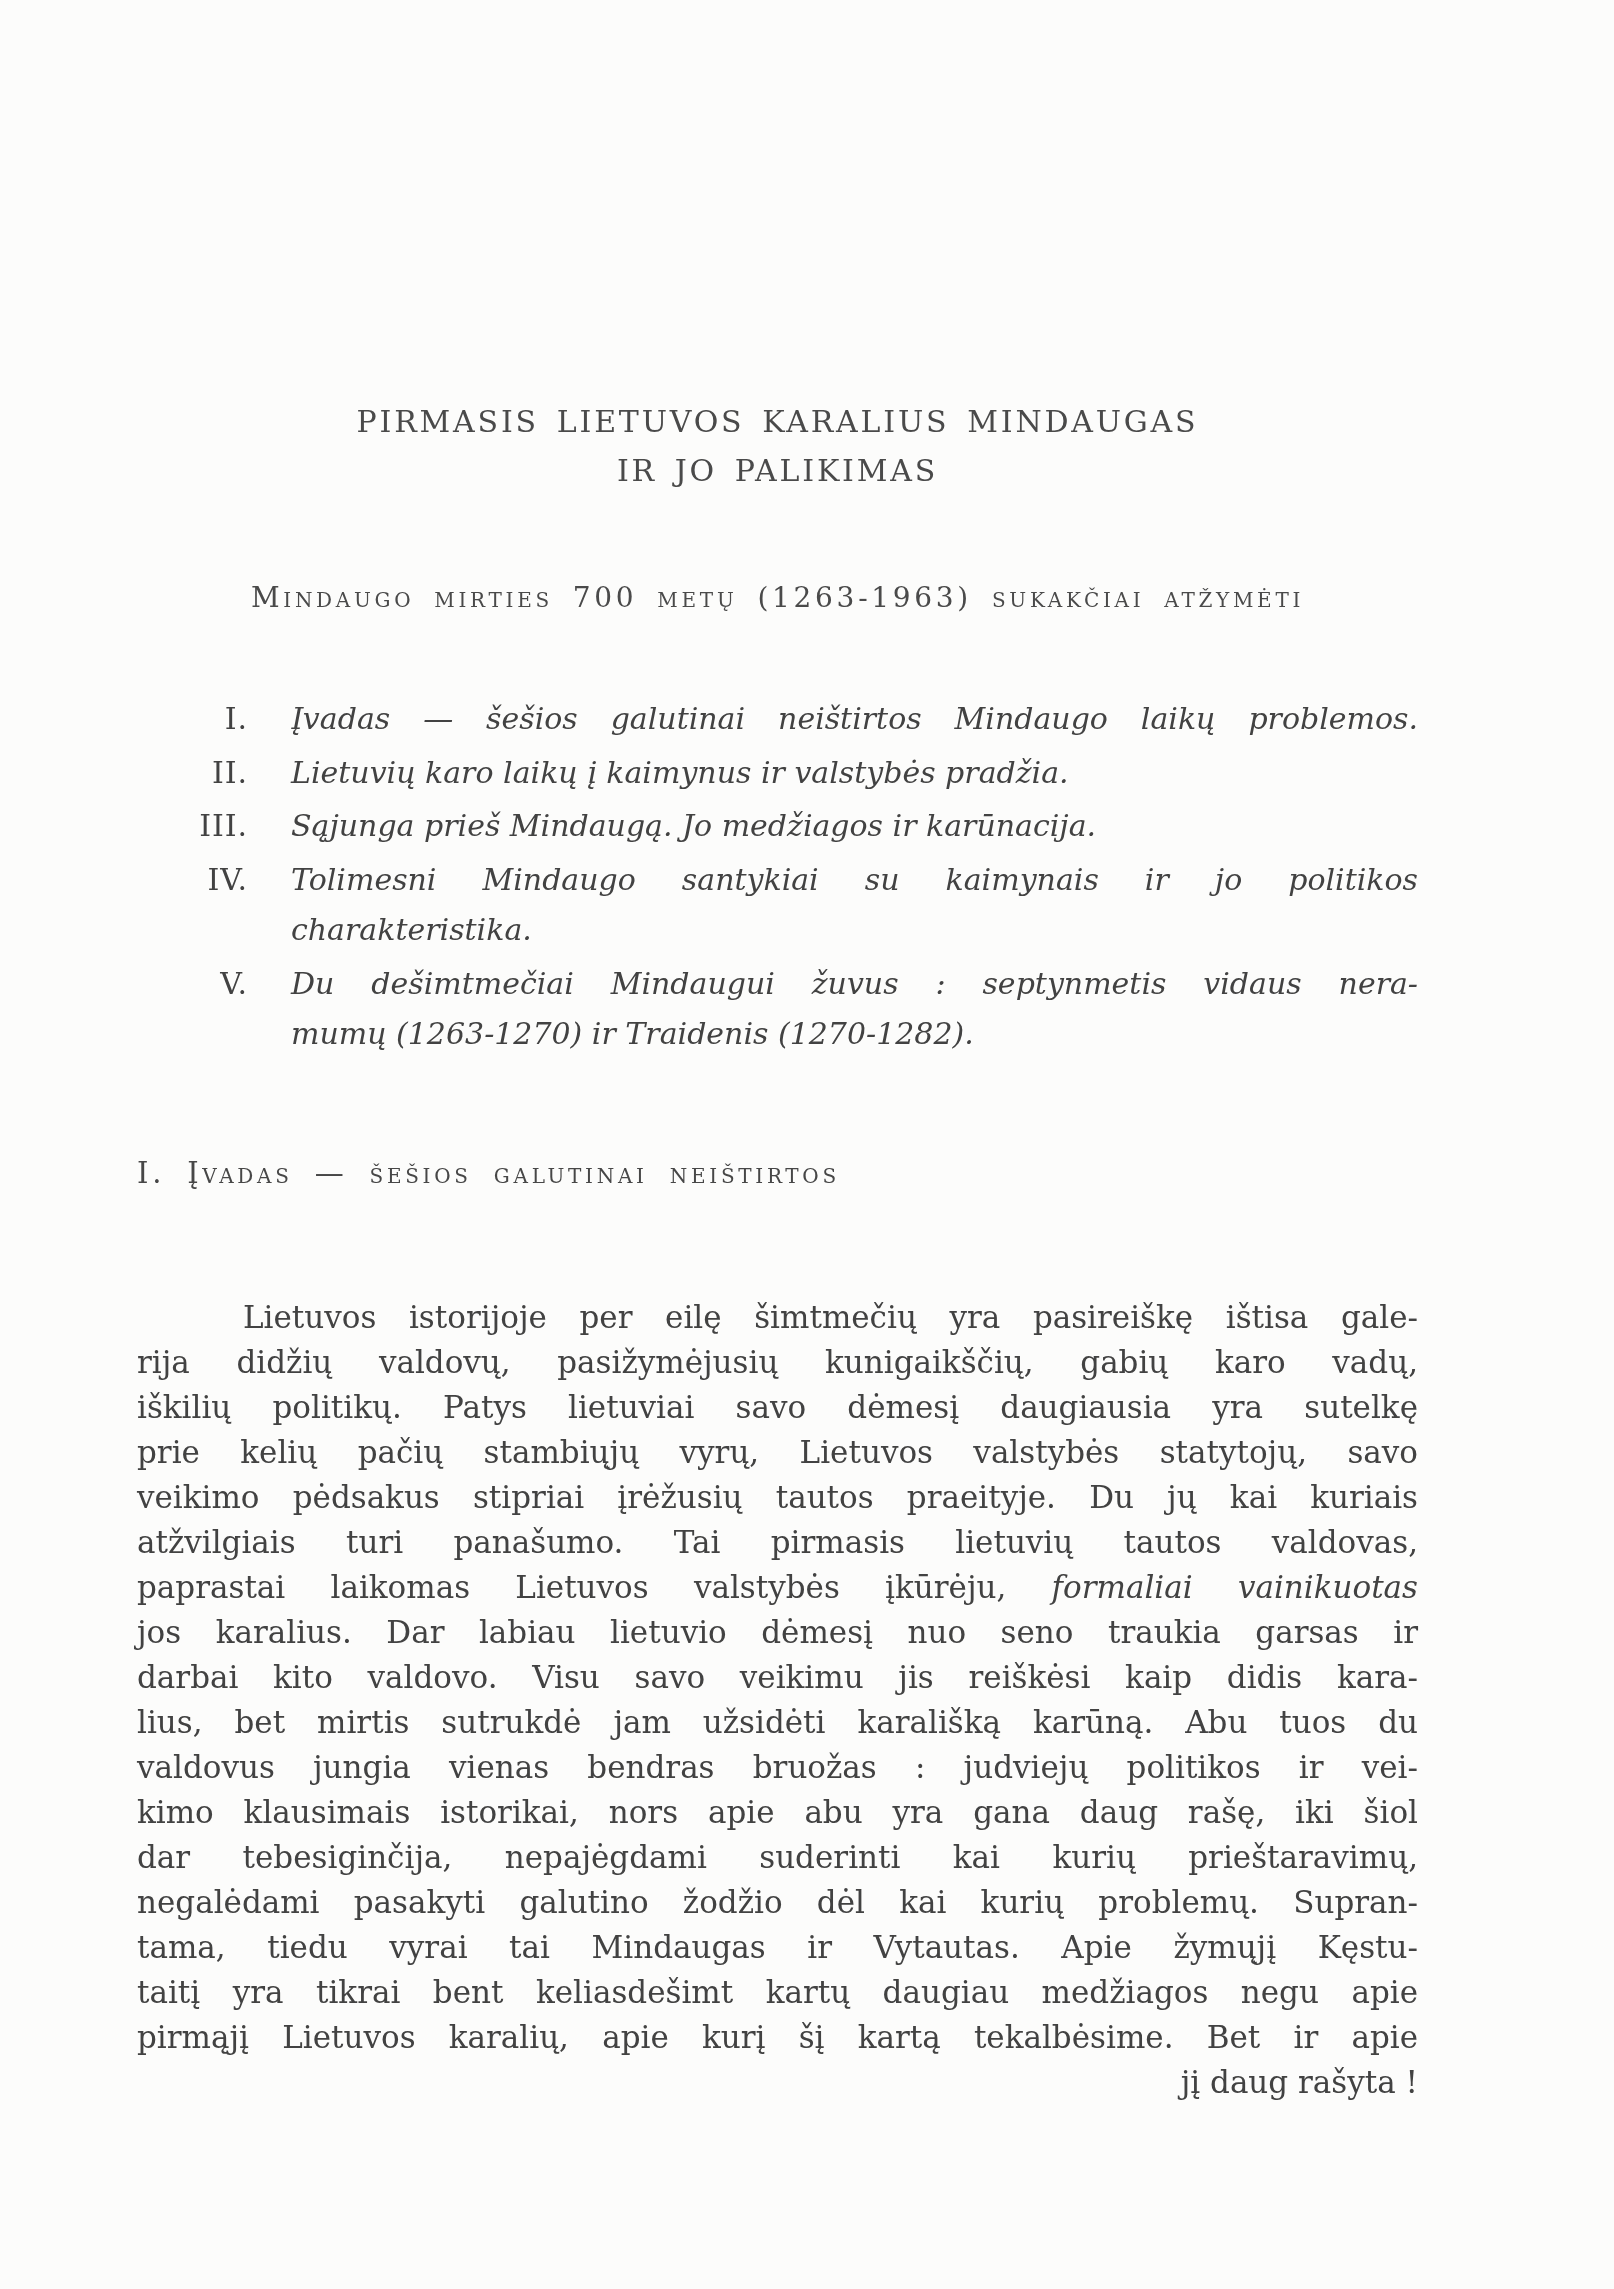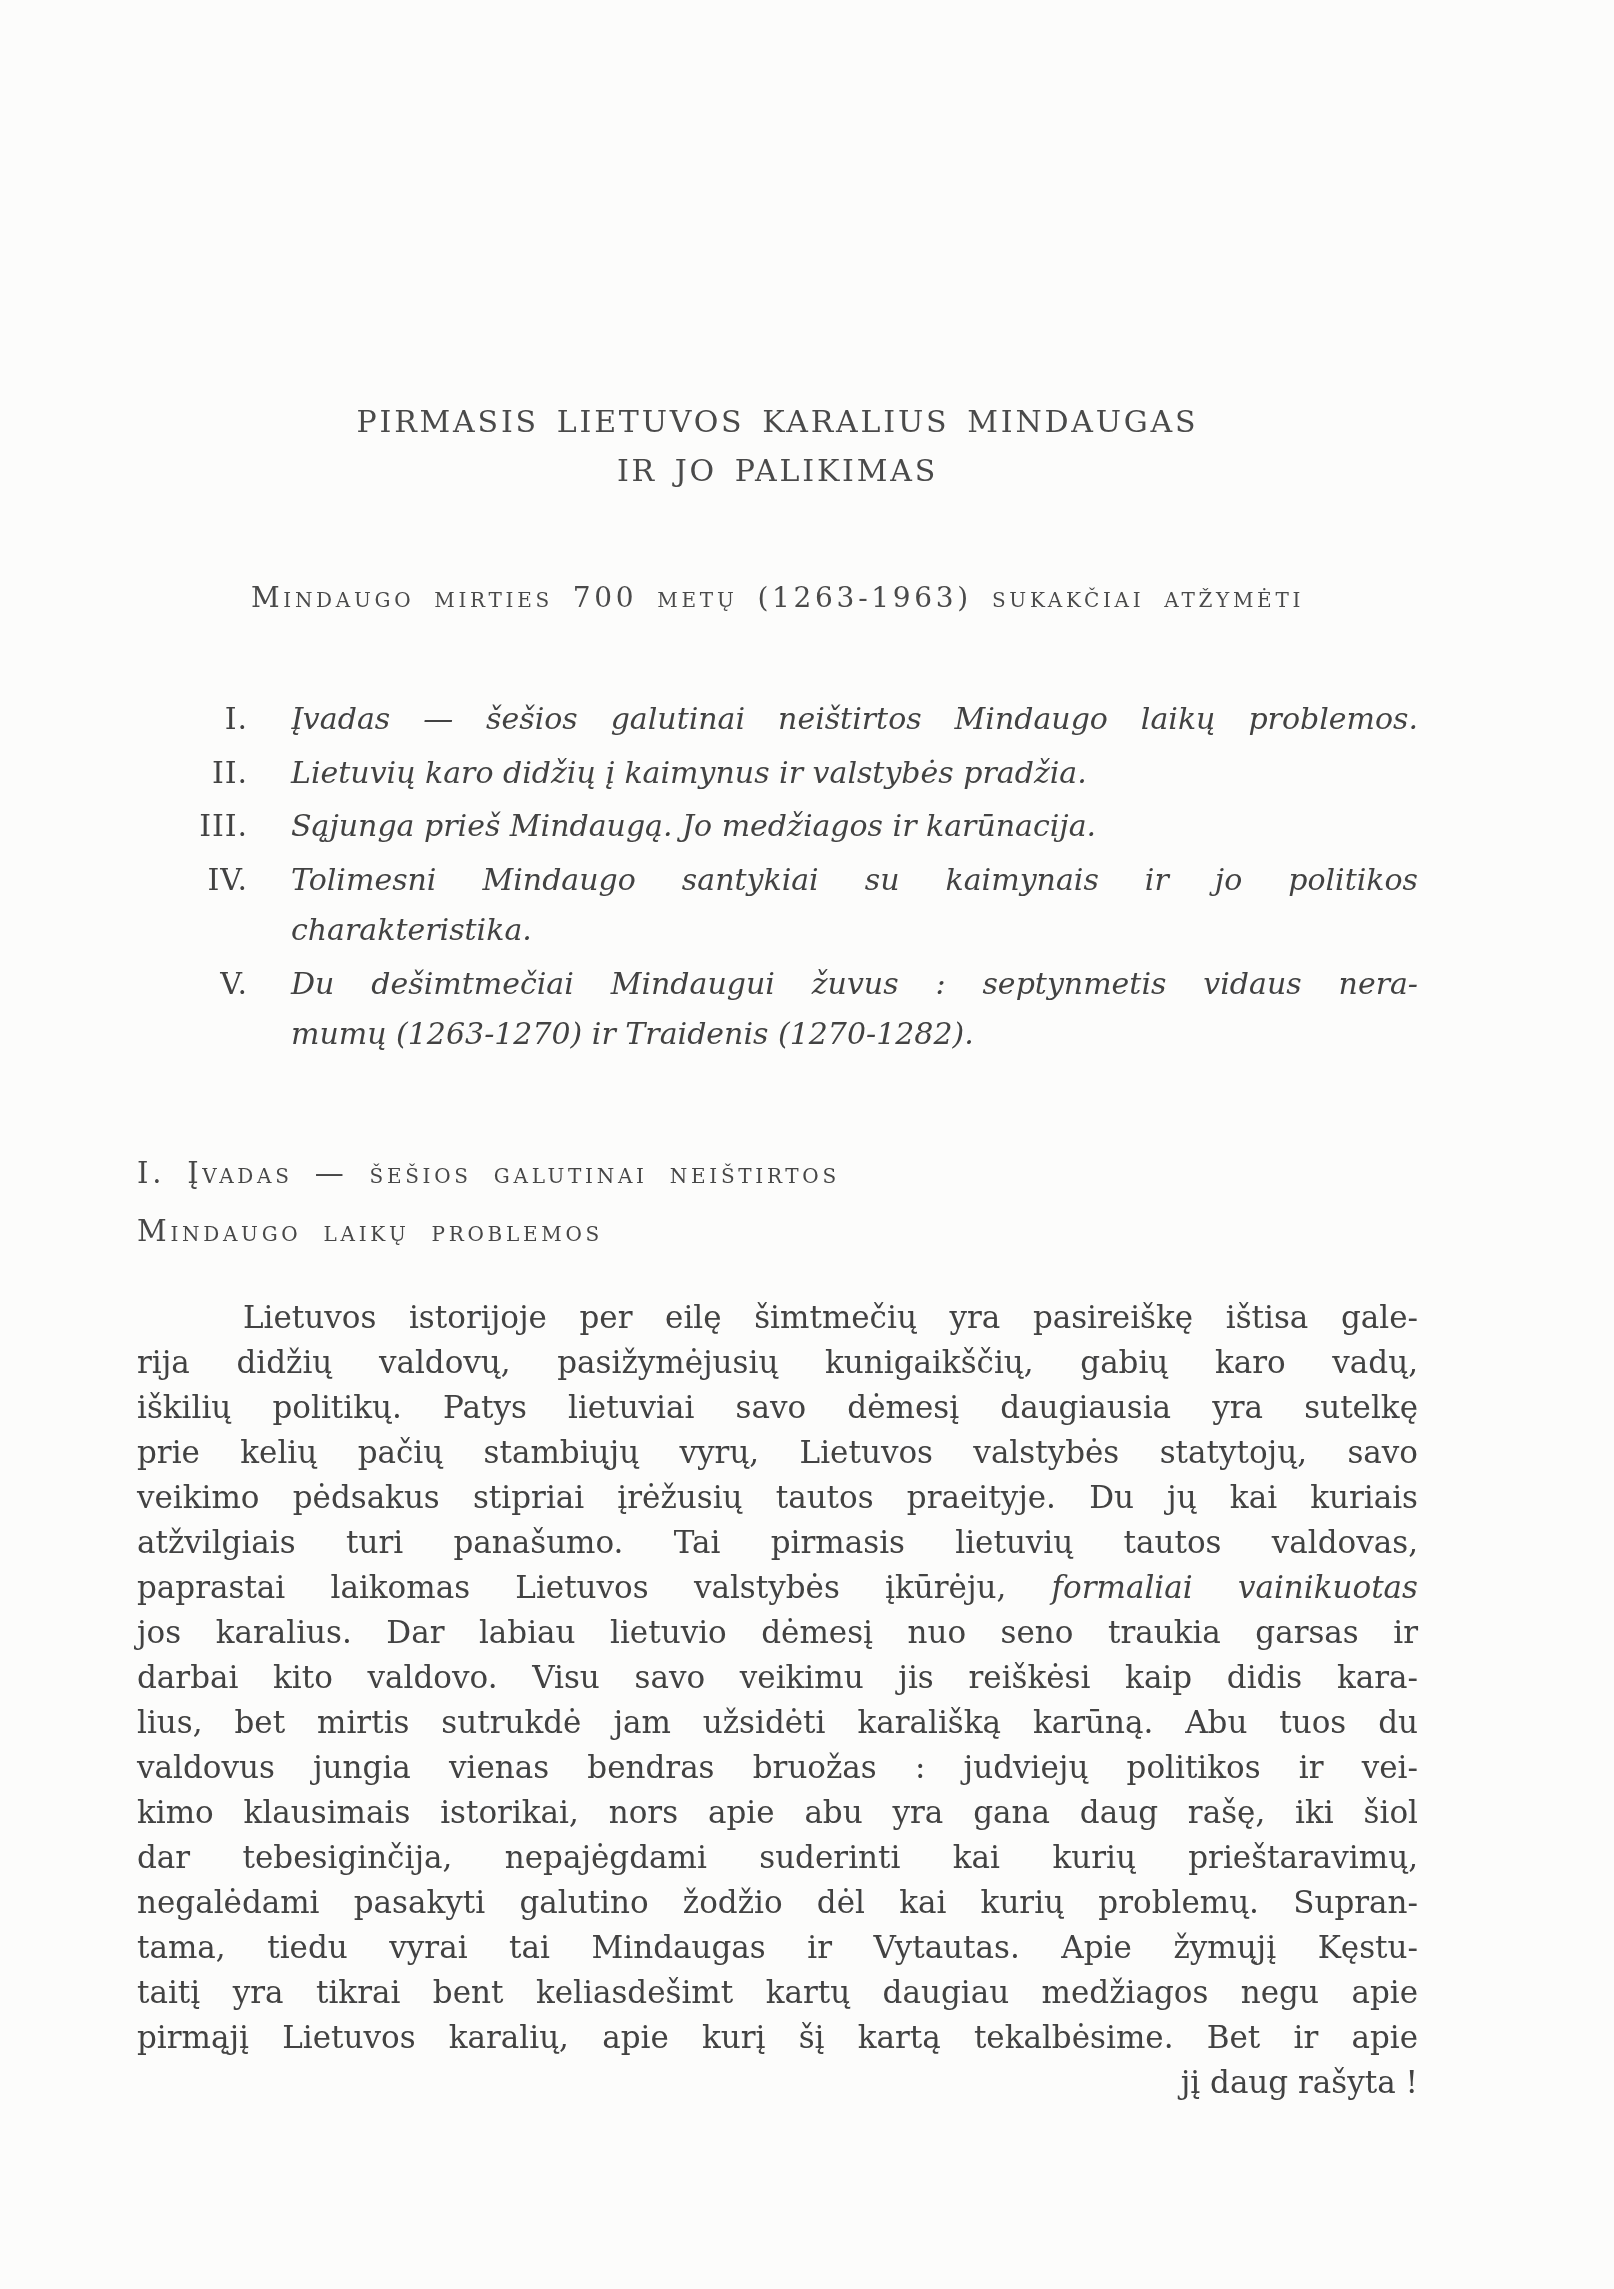--- a/index.html
+++ b/index.html
@@ -121,21 +121,21 @@
   <div class="outline">
       <div class="outline-item">
         <div class="outline-numeral">I.</div>
         <div class="outline-text">
           <div class="outline-line justify">Įvadas — šešios galutinai neištirtos Mindaugo laikų problemos.</div>
         </div>
       </div>
       <div class="outline-item">
         <div class="outline-numeral">II.</div>
         <div class="outline-text">
-          <div class="outline-line">Lietuvių karo didžių į kaimynus ir valstybės pradžia.</div>
+          <div class="outline-line">Lietuvių karo laikų į kaimynus ir valstybės pradžia.</div>
         </div>
       </div>
       <div class="outline-item">
         <div class="outline-numeral">III.</div>
         <div class="outline-text">
           <div class="outline-line">Sąjunga prieš Mindaugą. Jo medžiagos ir karūnacija.</div>
         </div>
       </div>
       <div class="outline-item">
         <div class="outline-numeral">IV.</div>
@@ -148,21 +148,20 @@
         <div class="outline-numeral">V.</div>
         <div class="outline-text">
           <div class="outline-line justify">Du dešimtmečiai Mindaugui žuvus : septynmetis vidaus nera-</div>
           <div class="outline-line">mumų (1263-1270) ir Traidenis (1270-1282).</div>
         </div>
       </div>
     </div>
 
   <div class="section-heading">
     <div>I. Įvadas — šešios galutinai neištirtos</div>
-    <div>Mindaugo laikų problemos</div>
   </div>
 
   <div class="body-paragraph">
       <div class="body-line justify indent"><span>Lietuvos istorijoje per eilę šimtmečių yra pasireiškę ištisa gale-</span></div>
       <div class="body-line justify"><span>rija didžių valdovų, pasižymėjusių kunigaikščių, gabių karo vadų,</span></div>
       <div class="body-line justify"><span>iškilių politikų.  Patys lietuviai savo dėmesį daugiausia yra sutelkę</span></div>
       <div class="body-line justify"><span>prie kelių pačių stambiųjų vyrų, Lietuvos valstybės statytojų, savo</span></div>
       <div class="body-line justify"><span>veikimo pėdsakus stipriai įrėžusių tautos praeityje.  Du jų kai kuriais</span></div>
       <div class="body-line justify"><span>atžvilgiais turi panašumo.  Tai pirmasis lietuvių tautos valdovas,</span></div>
       <div class="body-line justify"><span>paprastai laikomas Lietuvos valstybės įkūrėju, </span><span class="italic">formaliai vainikuotas</span></div>

